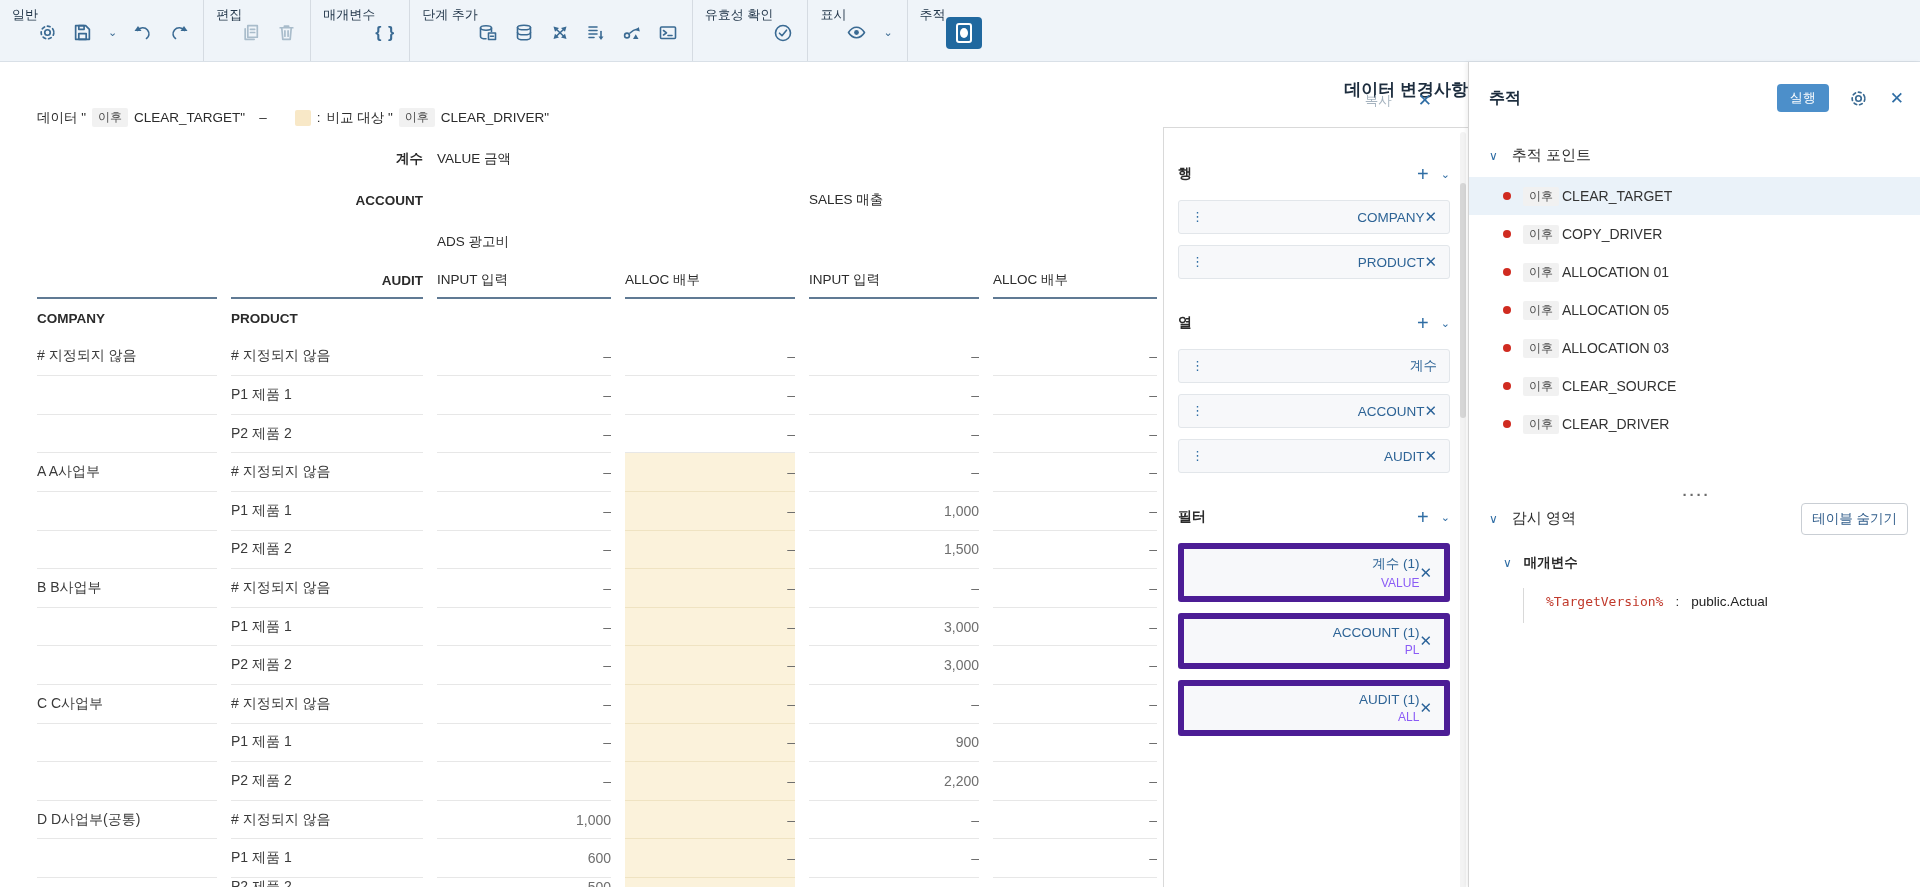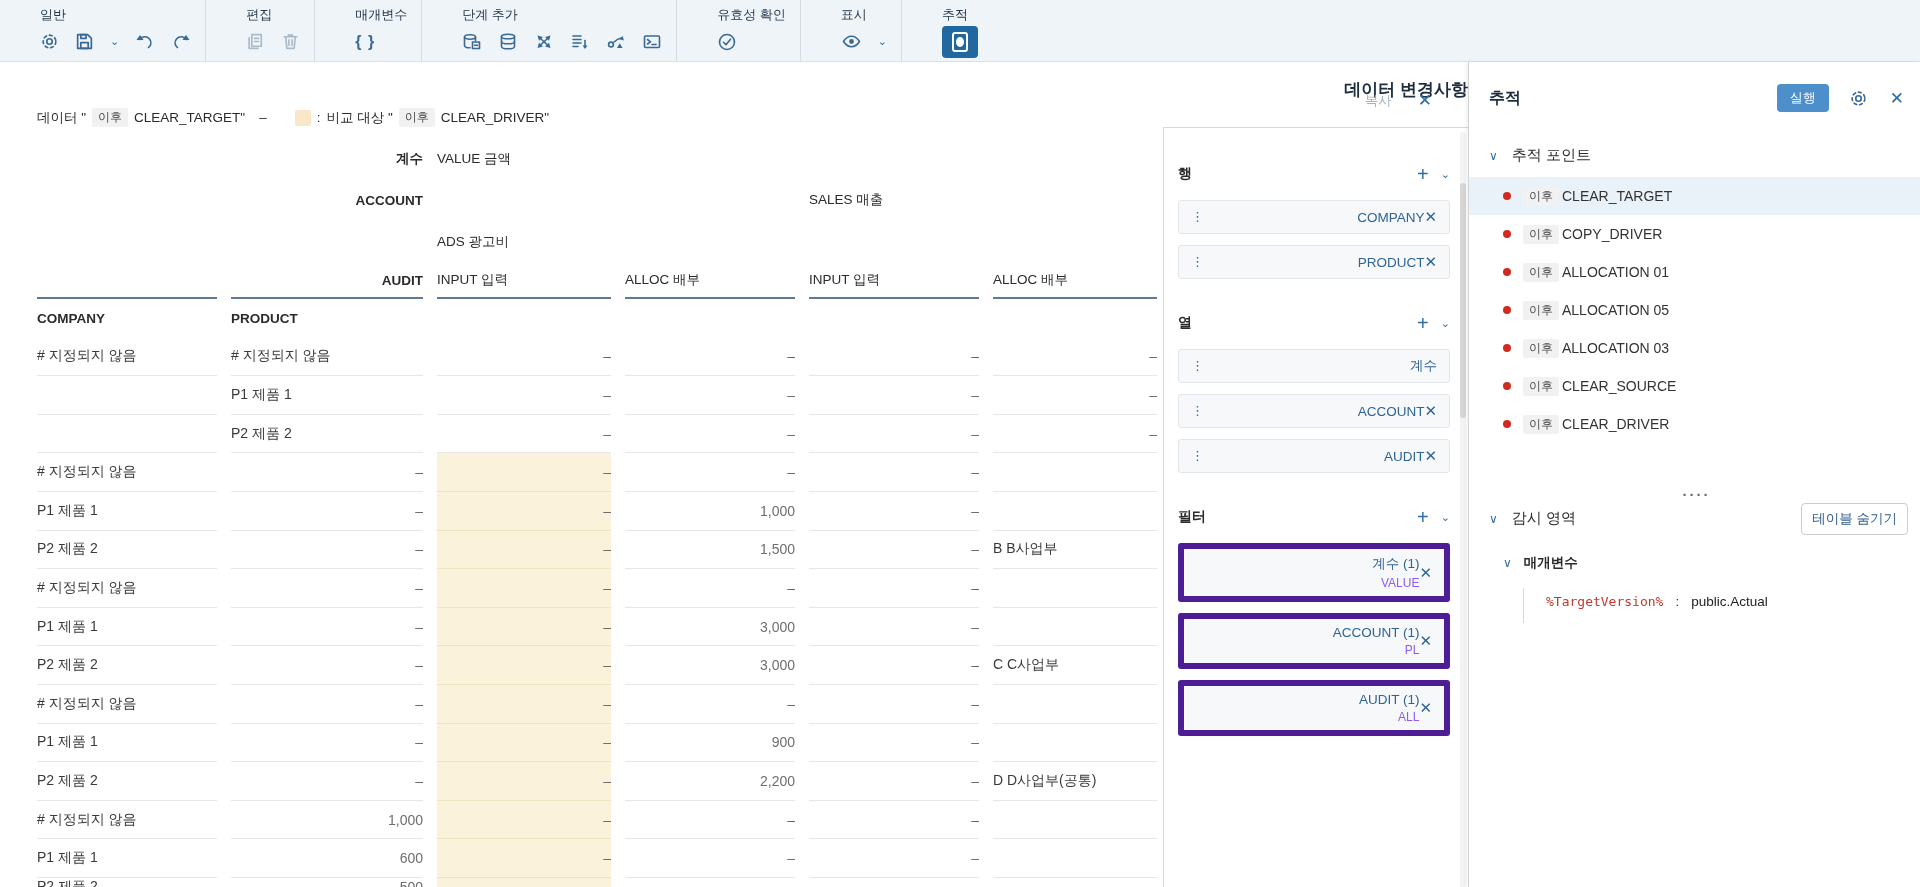--- a/index.html
+++ b/index.html
@@ -2,21 +2,21 @@
 <html><head>
 <meta charset="utf-8">
 <style>
   * { box-sizing: border-box; margin: 0; padding: 0; }
   html,body { width:1920px; height:887px; overflow:hidden; background:#fff;
     font-family:"Liberation Sans","DejaVu Sans",sans-serif; color:#333; }
 
   
   .toolbar { height:62px; background:#EFF4F9; border-bottom:1px solid #D9E0E7;
     display:flex; align-items:stretch; }
-  .tb-group { padding:6px 14px 4px 12px; border-right:1px solid #D5DBE2; display:flex; flex-direction:column;margin-left:28px; }
+  .tb-group { padding:6px 14px 4px 12px; border-right:1px solid #D5DBE2; display:flex; flex-direction:row; }
   .tb-group:last-child { border-right:none; }
   .tb-label { font-size:13px; color:#22364A; height:18px; white-space:nowrap; }
   .tb-icons { display:flex; align-items:center; gap:16px; flex:1; padding-top:2px; }
   .tb-btn { display:flex; align-items:center; justify-content:center; cursor:pointer; }
   .icon-svg { stroke:#3A6A93; fill:none; stroke-width:1.6; stroke-linecap:round; stroke-linejoin:round; }
   .icon-fill { fill:#3A6A93; stroke:none; }
   .disabled .icon-svg { stroke:#A9BCCB; }
   .braces { font-size:16px; font-weight:bold; color:#3A6A93; letter-spacing:1px; }
   .chev { font-size:11px; color:#3A6A93; }
   .trace-active-btn { width:36px; height:32px; background:#20689F; border-radius:4px;
@@ -314,20 +314,21 @@
             <div class="gcell c cnum">–</div>
             <div class="gcell c cnum">–</div>
             <div class="gcell c cnum">–</div>
             <div class="gcell c cnum">–</div>
             <div class="gcell c cdim"></div>
             <div class="gcell c cdim">P2 제품 2</div>
             <div class="gcell c cnum">–</div>
             <div class="gcell c cnum">–</div>
             <div class="gcell c cnum">–</div>
             <div class="gcell c cnum">–</div>
+            <div class="gcell c cdim">A A사업부</div>
             <div class="gcell c cdim"># 지정되지 않음</div>
             <div class="gcell c cnum">–</div>
             <div class="gcell c cnum hl">–</div>
             <div class="gcell c cnum">–</div>
             <div class="gcell c cnum">–</div>
             <div class="gcell c cdim"></div>
             <div class="gcell c cdim">P1 제품 1</div>
             <div class="gcell c cnum">–</div>
             <div class="gcell c cnum hl">–</div>
             <div class="gcell c cnum">1,000</div>

